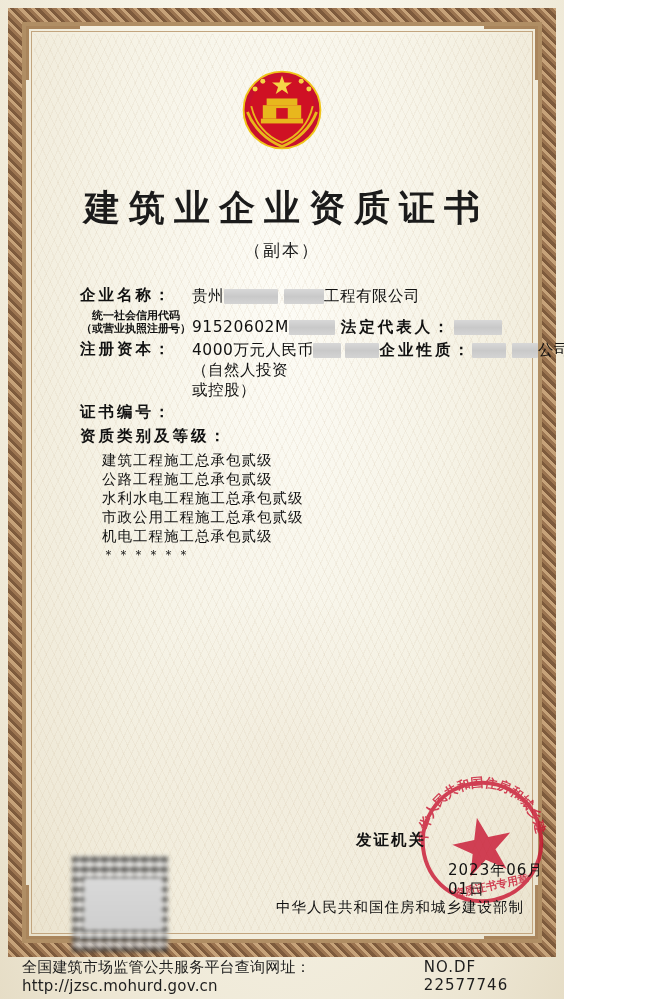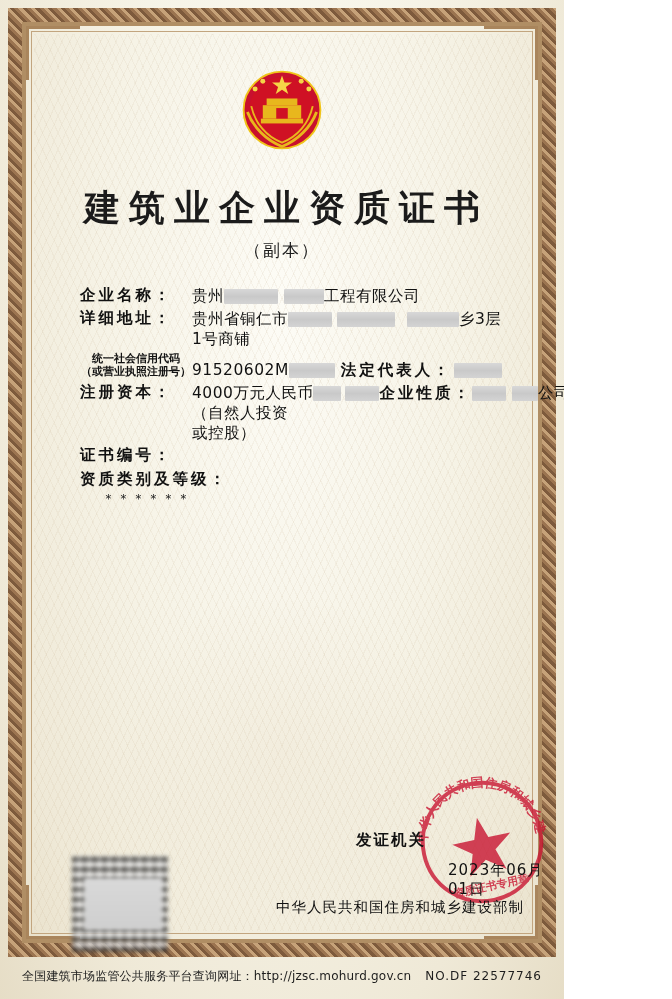--- a/index.html
+++ b/index.html
@@ -243,21 +243,21 @@
     position: absolute;
     left: 0; right: 0;
     bottom: 8px;
     height: 30px;
     display: flex;
     align-items: center;
     justify-content: space-between;
     padding: 0 22px;
     box-sizing: border-box;
     font-family: "DejaVu Sans", "Liberation Sans", sans-serif;
-    font-size: 12px;
+    font-size: 15px;
     color: #1d1d1d;
   }
   .footer .left { letter-spacing: 0.2px; }
   .footer .right { letter-spacing: 1px; }
 
   .watermark {
     position: absolute;
     left: 50%;
     top: 600px;
     transform: translateX(-50%);
@@ -309,27 +309,20 @@
 
   <div class="fields">
 
     <div class="row">
       <div class="lab">企业名称：</div>
       <div class="val">
         <span>贵州</span><span class="redact" style="width:54px;"></span><span class="redact" style="width:40px;margin-left:6px;"></span><span>工程有限公司</span>
       </div>
     </div>
 
-    <div class="row">
-      <div class="lab">详细地址：</div>
-      <div class="val addr">
-        <span>贵州省铜仁市</span><span class="redact" style="width:44px;"></span><span class="redact" style="width:58px;margin-left:5px;"></span><span class="redact" style="width:52px;margin-left:12px;"></span><span>乡3层</span>
-        <div>1号商铺</div>
-      </div>
-    </div>
 
     <div class="row">
       <div class="lab tight">
         <div>统一社会信用代码</div>
         <div>（或营业执照注册号）</div>
       </div>
       <div class="val" style="padding-top:8px;">
         <span>91520602M</span><span class="redact" style="width:46px;"></span><span class="inline-lab" style="margin-left:6px;">法定代表人：</span><span class="redact" style="width:48px;margin-left:2px;"></span>
       </div>
     </div>
@@ -340,20 +333,27 @@
         <span>4000万元人民币</span><span class="redact" style="width:28px;"></span><span class="redact" style="width:34px;margin-left:4px;"></span><span class="inline-lab">企业性质：</span><span class="redact" style="width:34px;"></span><span class="redact" style="width:26px;margin-left:6px;"></span><span>公司（自然人投资</span>
         <div style="text-align:left;padding-right:6px;">或控股）</div>
       </div>
     </div>
 
     <div class="row">
       <div class="lab">证书编号：</div>
     </div>
 
     <div class="qual-head">资质类别及等级：</div>
+    <div class="qual-list">
+      <div>建筑工程施工总承包贰级</div>
+      <div>公路工程施工总承包贰级</div>
+      <div>水利水电工程施工总承包贰级</div>
+      <div>市政公用工程施工总承包贰级</div>
+      <div>机电工程施工总承包贰级</div>
+    </div>
     <div class="qual-stars">＊＊＊＊＊＊</div>
   </div>
 
   <div class="seal">
     <svg viewBox="0 0 150 150" width="148" height="148">
       <defs>
         <path id="sealarc" d="M 75,75 m -56,0 a 56,56 0 1,1 112,0" transform="rotate(0 75 75)"></path>
         <path id="sealarc2" d="M 19,75 A 56,56 0 0,1 131,75"></path>
       </defs>
       <circle cx="75" cy="75" r="60" fill="none" stroke="#c8102e" stroke-width="4"></circle>

